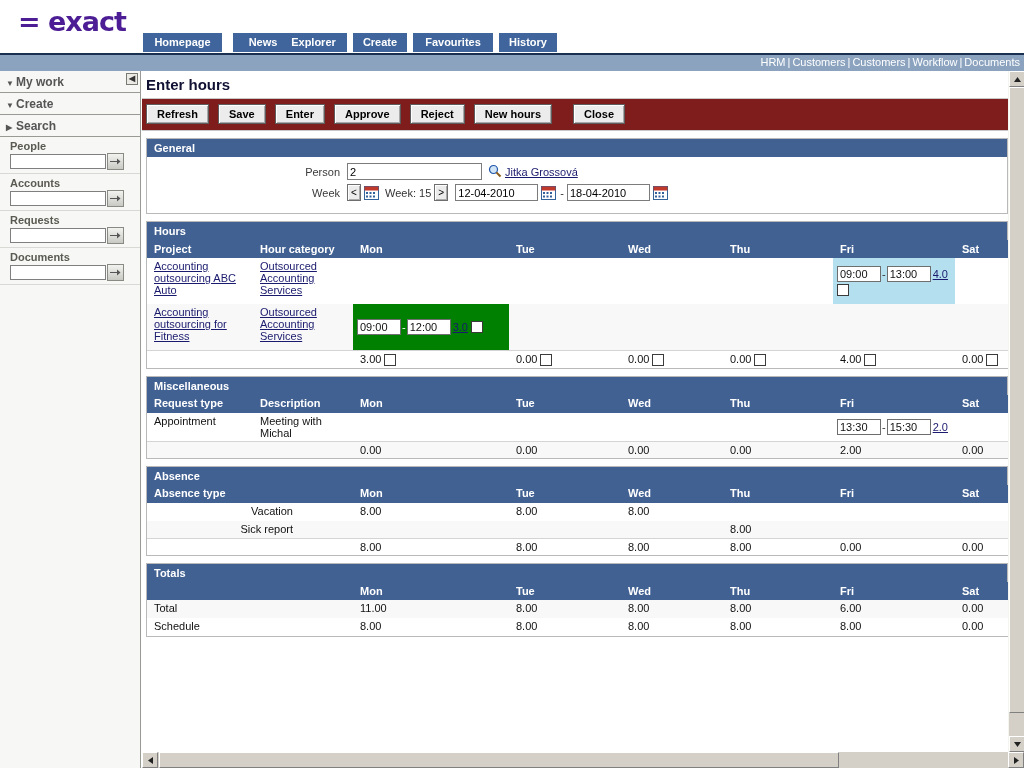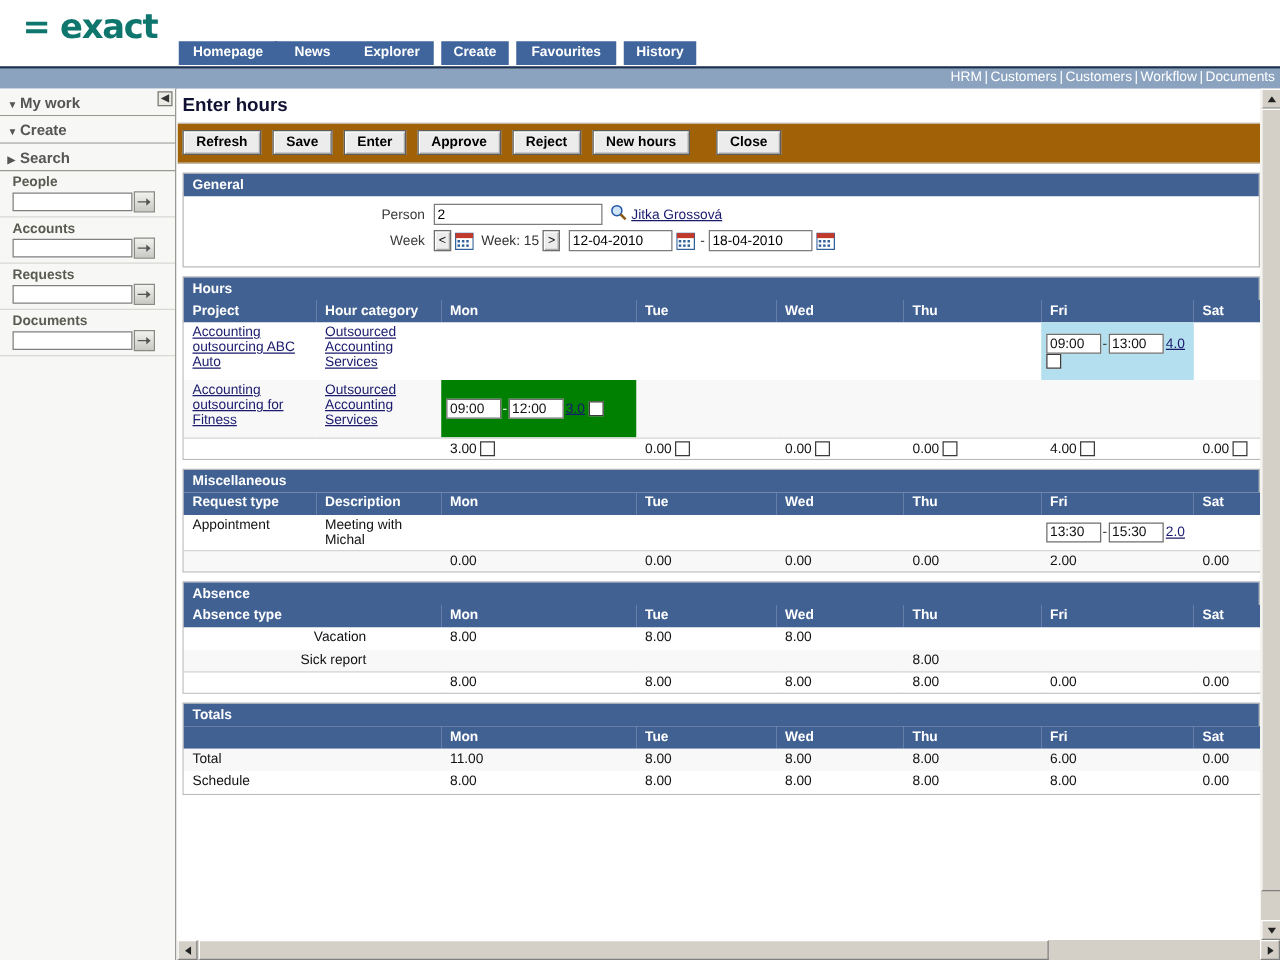--- a/index.html
+++ b/index.html
@@ -30,21 +30,21 @@
     color: #5a6b7d;
     text-decoration: none;
   }
   .login-sep { color: #9aaabb; padding: 0 2px; }
 
   .logo {
     position: absolute;
     left: 18px; top: 6px;
     font-size: 27px;
     font-weight: bold;
-    color: #0f766e;
+    color: #4c1d95;
     letter-spacing: -1px;
     font-family: "DejaVu Sans", sans-serif;
   }
 
   .navrow {
     position: absolute;
     top: 33px; left: 0;
     width: 1024px;
     height: 19px;
   }
@@ -170,21 +170,21 @@
   .page-title {
     font-size: 15px;
     font-weight: bold;
     color: #111133;
     padding: 5px 0 5px 4px;
     border-bottom: 1px solid #c8c8c8;
   }
   .toolbar {
     padding: 5px 0 6px 4px;
     border-bottom: 1px solid #c8c8c8;
-    background: #a16207;
+    background: #7f1d1d;
   }
   .tb-btn {
     display: inline-block;
     height: 20px;
     line-height: 18px;
     padding: 0 10px;
     margin-right: 6px;
     font-size: 11px;
     font-weight: bold;
     color: #000;
@@ -389,21 +389,21 @@
 </style>
 </head>
 <body>
 
 <div class="topbar">
   <div class="logo">= exact</div>
 </div>
 
 <div class="navrow">
   <div class="navtab" style="left:143px;width:79px;">Homepage</div>
-  <div class="navtab" style="left:220px;width:60px;">News</div>
+  <div class="navtab" style="left:233px;width:60px;">News</div>
   <div class="navtab" style="left:280px;width:67px;">Explorer</div>
   <div class="navtab" style="left:353px;width:54px;">Create</div>
   <div class="navtab" style="left:413px;width:80px;">Favourites</div>
   <div class="navtab" style="left:499px;width:58px;">History</div>
 </div>
 <div class="redline"></div>
 
 <div class="subnav">
   <div class="subnav-links">
     <a>HRM</a><span class="sep">|</span><a>Customers</a><span class="sep">|</span><a>Customers</a><span class="sep">|</span><a>Workflow</a><span class="sep">|</span><a>Documents</a>

